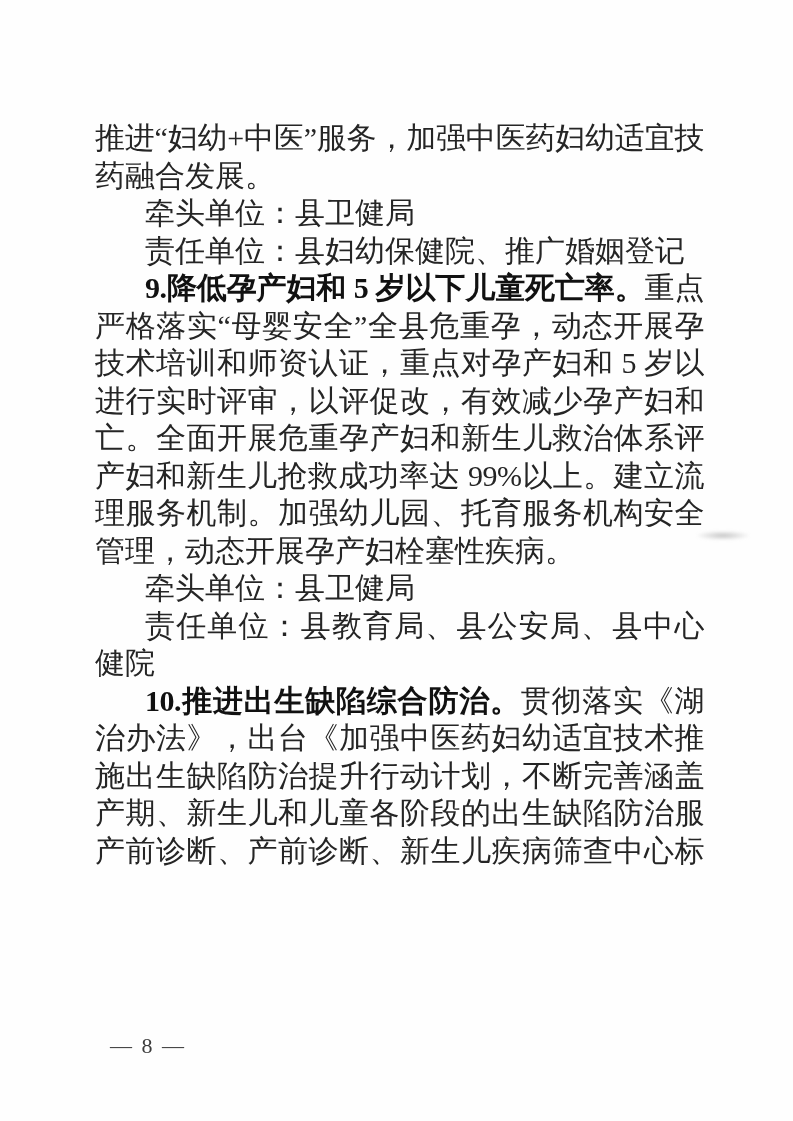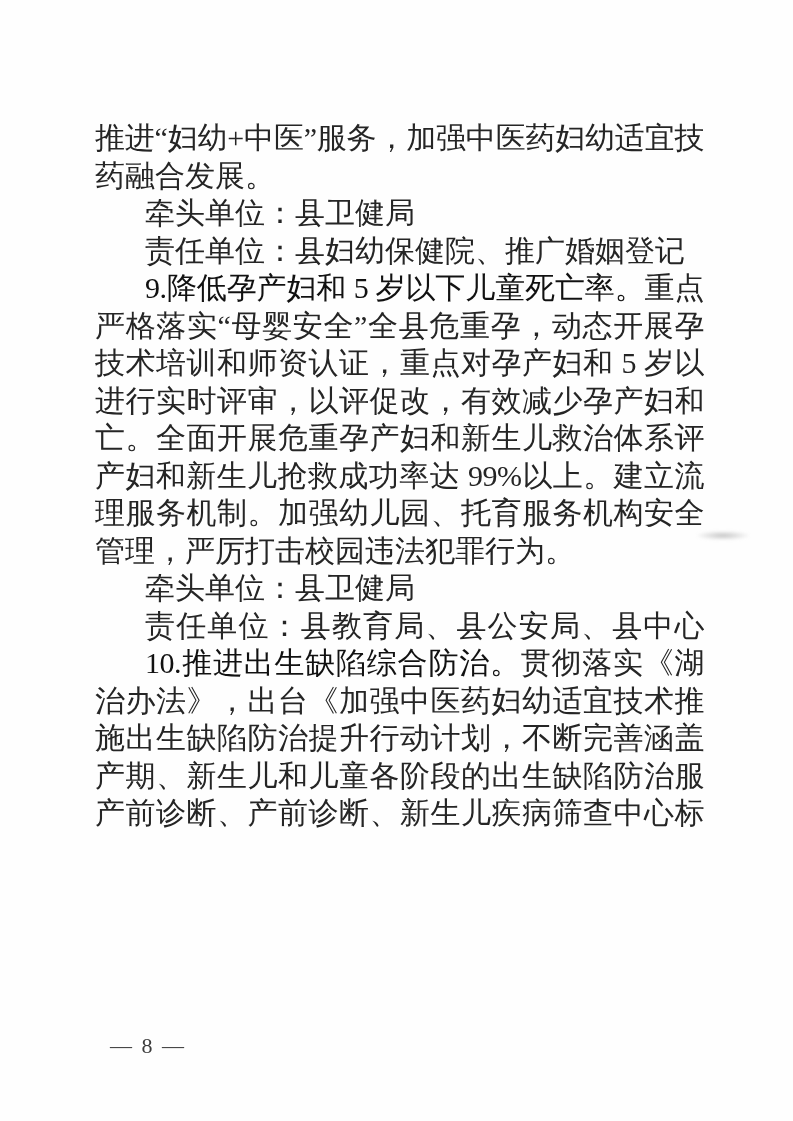--- a/index.html
+++ b/index.html
@@ -36,21 +36,21 @@
     letter-spacing: -0.5px;
   }
   .indent {
     padding-left: 50px;
   }
   .indent.fill {
     
     width: 559px;
   }
   .hd {
-    font-weight: 400;
+    font-weight: 700;
     color: #111111;
   }
   .page-number {
     position: absolute;
     left: 110px;
     top: 1033px;
     font-size: 22px;
     letter-spacing: 2px;
     color: #3c3c3c;
   }
@@ -78,24 +78,25 @@
     <div class="line indent">牵头单位：县卫健局</div>
     <div class="line indent">责任单位：县妇幼保健院、推广婚姻登记</div>
 
     <div class="line fill indent"><b class="hd">9.降低孕产妇和 5 岁以下儿童死亡率。</b><span>重点对孕产妇和</span></div>
     <div class="line fill">严格落实“母婴安全”全县危重孕，动态开展孕产妇栓塞性疾病</div>
     <div class="line fill">技术培训和师资认证，重点对孕产妇和 5 岁以下儿童死亡病例</div>
     <div class="line fill">进行实时评审，以评促改，有效减少孕产妇和 5 岁以下儿童死</div>
     <div class="line fill">亡。全面开展危重孕产妇和新生儿救治体系评估，全县危重孕</div>
     <div class="line fill">产妇和新生儿抢救成功率达 99%以上。建立流动孕产妇和儿童管</div>
     <div class="line fill">理服务机制。加强幼儿园、托育服务机构安全宣传教育和安全</div>
-    <div class="line">管理，严厉打击校园违法犯罪行为。</div>
+    <div class="line">管理，动态开展孕产妇栓塞性疾病。</div>
 
     <div class="line indent">牵头单位：县卫健局</div>
     <div class="line fill indent">责任单位：县教育局、县公安局、县中心医院、县妇幼保</div>
+    <div class="line">健院</div>
 
     <div class="line fill indent"><b class="hd">10.推进出生缺陷综合防治。</b><span>贯彻落实《湖南省出生缺陷防</span></div>
     <div class="line fill">治办法》，出台《加强中医药妇幼适宜技术推广应用》，全面实</div>
     <div class="line fill">施出生缺陷防治提升行动计划，不断完善涵盖婚前、孕前、孕</div>
     <div class="line fill">产期、新生儿和儿童各阶段的出生缺陷防治服务制度，加快推</div>
     <div class="line fill">产前诊断、产前诊断、新生儿疾病筛查中心标准化建设，认</div>
 
   </div>
 
   <div class="smudge"></div>

